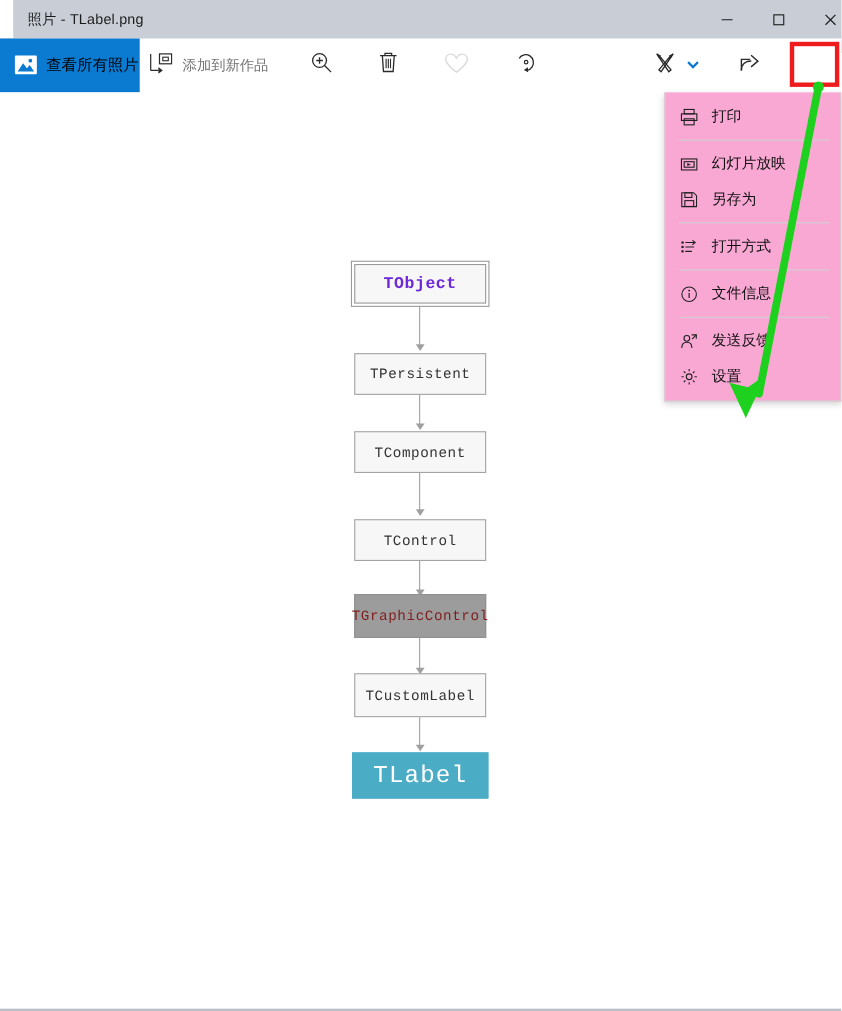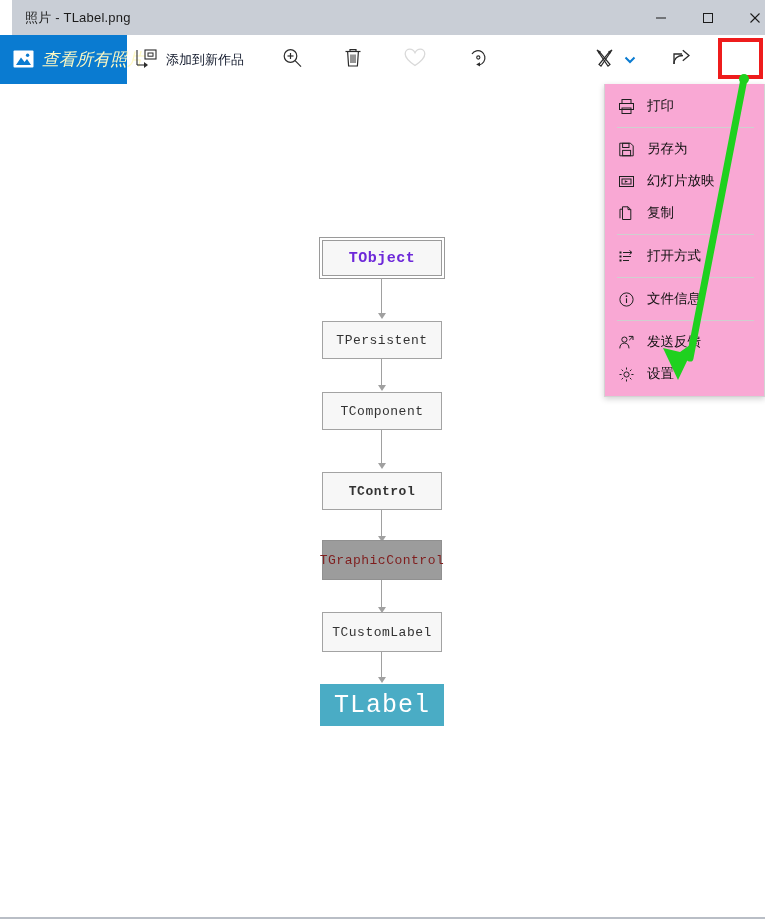--- a/index.html
+++ b/index.html
@@ -39,27 +39,27 @@
     box-sizing:border-box;
   }
   .tb-blue{
     position:absolute;left:0;top:0;width:127px;height:49px;
     background:#0a7bd1;
     display:flex;align-items:center;
     box-sizing:border-box;
   }
   .tb-blue .tb-ico{margin-left:13px;display:flex;align-items:center;}
   .tb-blue .tb-lbl{
-    color:#fef9c3;font-size:17px;margin-left:8px;white-space:nowrap;font-style:italic;
+    color:#000000;font-size:14px;margin-left:8px;white-space:nowrap;
   }
   .tb-item{
     position:absolute;top:0;height:49px;display:flex;align-items:center;
     color:#2b2b2b;
   }
-  .tb-item .tb-lbl{font-size:13px;color:#0f172a;margin-left:9px;white-space:nowrap;}
+  .tb-item .tb-lbl{font-size:13px;color:#737373;margin-left:9px;white-space:nowrap;}
   #tb-addcreation{left:135px;}
   #tb-zoom{left:273px;width:38px;justify-content:center;}
   #tb-delete{left:334px;width:38px;justify-content:center;}
   #tb-favorite{left:396px;width:38px;justify-content:center;}
   #tb-rotate{left:459px;width:38px;justify-content:center;}
   #tb-edit{left:590px;width:30px;justify-content:center;}
   #tb-edit-caret{left:621px;width:18px;justify-content:center;}
   #tb-share{left:663px;width:38px;justify-content:center;}
   #tb-more{
     left:722px;width:36px;height:36px;top:6px;
@@ -95,21 +95,21 @@
     white-space:nowrap;
   }
   .node.root{
     border:1px solid #9a9a9a;
     box-shadow:0 0 0 2px #ffffff, 0 0 0 3px #9a9a9a;
     font-size:15px;
     font-weight:bold;
     color:#6d28d9;
   }
   .node.grey{background:#9c9c9c;border-color:#909090;color:#7f1d1d;}
-  .node.teal{background:#4aacc5;border-color:#4aacc5;color:#ffffff;font-size:25px;letter-spacing:1px;text-align:center;}
+  .node.teal{background:#4aacc5;border-color:#4aacc5;color:#ffffff;font-size:22px;letter-spacing:1px;text-align:center;}
   .connector{
     position:absolute;width:1px;background:#a0a0a0;
   }
   .arrowhead{
     position:absolute;width:0;height:0;
     border-left:4px solid transparent;
     border-right:4px solid transparent;
     border-top:6px solid #a0a0a0;
   }
 
@@ -296,21 +296,21 @@
       </div>
       <div class="connector" style="left:381px;top:275px;height:28px;"></div>
       <div class="arrowhead" style="left:378px;top:301px;"></div>
 
       <div class="node" style="left:322px;top:308px;width:120px;height:38px;">
         <span>TComponent</span>
       </div>
       <div class="connector" style="left:381px;top:346px;height:34px;"></div>
       <div class="arrowhead" style="left:378px;top:379px;"></div>
 
-      <div class="node" style="left:322px;top:388px;width:120px;height:38px;font-weight:bold;">
+      <div class="node" style="left:322px;top:388px;width:120px;height:38px;">
         <span>TControl</span>
       </div>
       <div class="connector" style="left:381px;top:426px;height:28px;"></div>
       <div class="arrowhead" style="left:378px;top:452px;"></div>
 
       <div class="node grey" style="left:322px;top:456px;width:120px;height:40px;">
         <span>TGraphicControl</span>
       </div>
       <div class="connector" style="left:381px;top:496px;height:29px;"></div>
       <div class="arrowhead" style="left:378px;top:523px;"></div>
@@ -339,49 +339,39 @@
         </svg>
       </span>
       <span class="mi-lbl">打印</span>
     </div>
 
     <div class="menu-sep"></div>
 
     <div class="menu-item">
       <span class="mi-ico">
         <svg width="17" height="17" viewBox="0 0 17 17">
+          <rect x="1.5" y="3.5" width="14" height="10" fill="none" stroke="#202020" stroke-width="1"></rect>
+          <rect x="4" y="6" width="9" height="5" fill="none" stroke="#202020" stroke-width="1"></rect>
+          <polygon points="6.8,7.2 10,8.5 6.8,9.8" fill="#202020"></polygon>
+        </svg>
+      </span>
+      <span class="mi-lbl">幻灯片放映</span>
+    </div>
+
+    <div class="menu-item">
+      <span class="mi-ico">
+        <svg width="17" height="17" viewBox="0 0 17 17">
           <path d="M1.8,2.2 L12.5,2.2 L15.2,4.9 L15.2,14.8 L1.8,14.8 Z" fill="none" stroke="#202020" stroke-width="1"></path>
           <rect x="4.6" y="2.3" width="6.4" height="4.2" fill="none" stroke="#202020" stroke-width="1"></rect>
           <rect x="4.6" y="9.4" width="8" height="5.3" fill="none" stroke="#202020" stroke-width="1"></rect>
         </svg>
       </span>
       <span class="mi-lbl">另存为</span>
     </div>
 
-    <div class="menu-item">
-      <span class="mi-ico">
-        <svg width="17" height="17" viewBox="0 0 17 17">
-          <rect x="1.5" y="3.5" width="14" height="10" fill="none" stroke="#202020" stroke-width="1"></rect>
-          <rect x="4" y="6" width="9" height="5" fill="none" stroke="#202020" stroke-width="1"></rect>
-          <polygon points="6.8,7.2 10,8.5 6.8,9.8" fill="#202020"></polygon>
-        </svg>
-      </span>
-      <span class="mi-lbl">幻灯片放映</span>
-    </div>
-
-    <div class="menu-item">
-      <span class="mi-ico">
-        <svg width="17" height="17" viewBox="0 0 17 17">
-          <path d="M4.5,1.8 L10,1.8 L12.8,4.6 L12.8,14.5 L4.5,14.5 Z" fill="none" stroke="#202020" stroke-width="1"></path>
-          <polyline points="10,1.8 10,4.6 12.8,4.6" fill="none" stroke="#202020" stroke-width="1"></polyline>
-          <path d="M4.5,4.2 L2,4.2 L2,13.3" fill="none" stroke="#202020" stroke-width="1"></path>
-        </svg>
-      </span>
-      <span class="mi-lbl">复制</span>
-    </div>
 
     <div class="menu-sep"></div>
 
     <div class="menu-item">
       <span class="mi-ico">
         <svg width="17" height="17" viewBox="0 0 17 17">
           <rect x="1.5" y="3.5" width="2" height="2" fill="#202020"></rect>
           <rect x="1.5" y="7.5" width="2" height="2" fill="#202020"></rect>
           <rect x="1.5" y="11.5" width="2" height="2" fill="#202020"></rect>
           <line x1="5" y1="4.5" x2="13" y2="4.5" stroke="#202020" stroke-width="1"></line>

